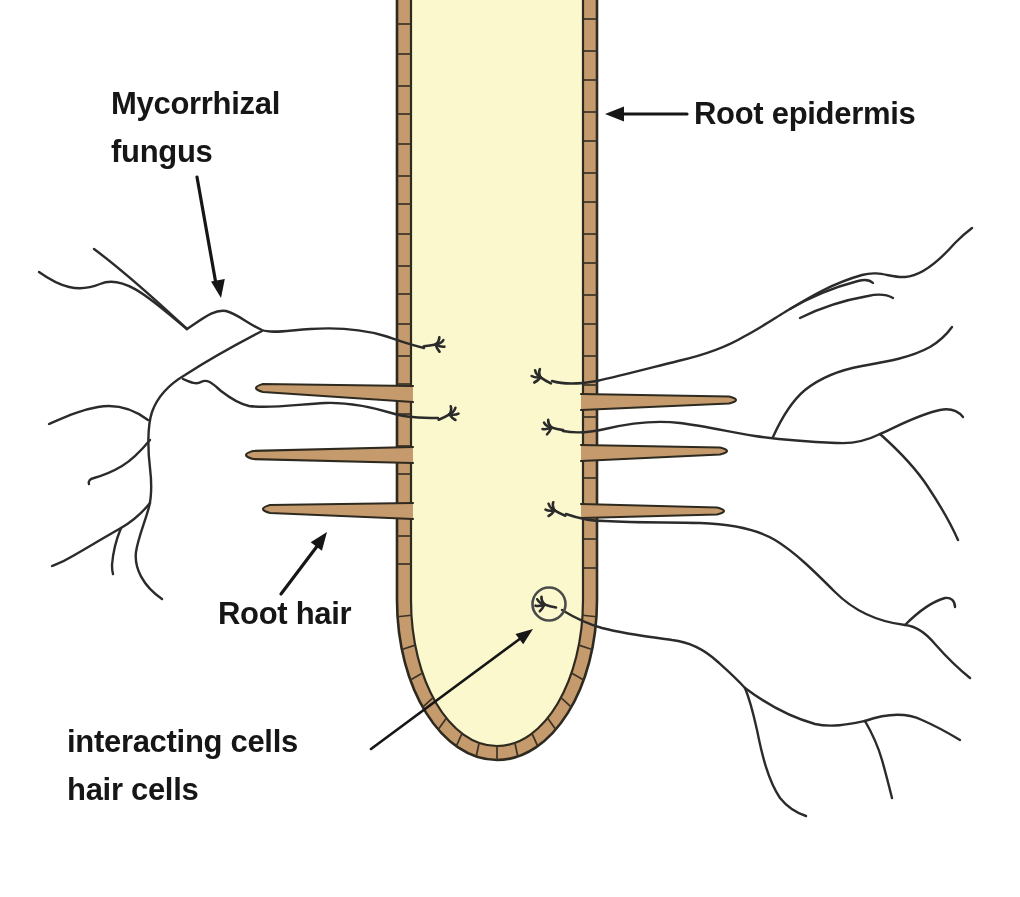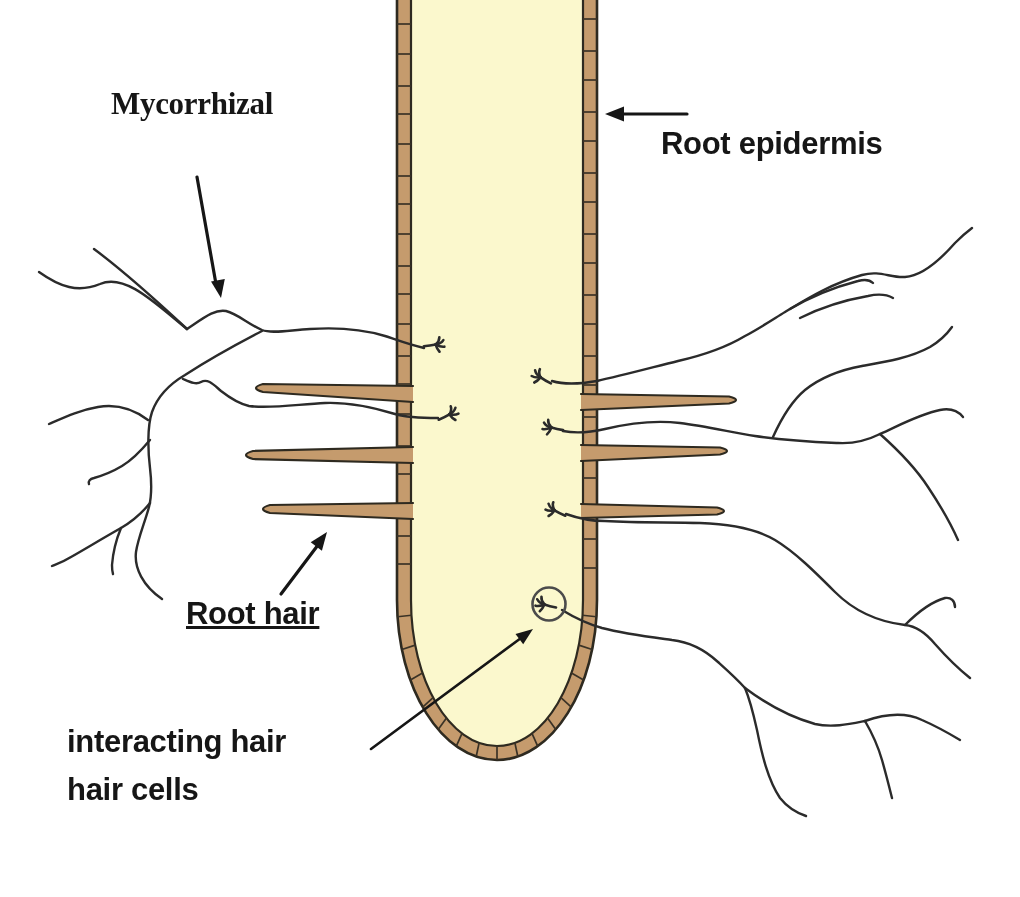--- a/index.html
+++ b/index.html
@@ -181,30 +181,31 @@
         <line class="arrow-line" x1="281" y1="594" x2="318" y2="545"></line>
         <polygon class="arrow-head" points="327,532 321.9,550.7 310.7,542.3"></polygon>
       </g>
       <g>
         <line class="arrow-line thin" x1="371" y1="749" x2="521" y2="638"></line>
         <polygon class="arrow-head" points="533,629 523.2,644.3 515.5,633.9"></polygon>
       </g>
     </g>
   </svg>
 
-  <div class="lbl" style="left:111px;top:80px;font-family:Liberation Serif, serif;">
+  <div class="lbl" style="left:111px;top:80px;">
     <div>Mycorrhizal</div>
-  </div>
-
-  <div class="lbl" style="left:661px;top:90px;margin-top:30px;">
+    <div>fungus</div>
+  </div>
+
+  <div class="lbl" style="left:694px;top:90px;">
     <div>Root epidermis</div>
   </div>
 
-  <div class="lbl" style="left:186px;top:590px;text-decoration:underline;">
+  <div class="lbl" style="left:218px;top:590px;">
     <div>Root hair</div>
   </div>
 
   <div class="lbl" style="left:67px;top:718px;">
-    <div>interacting hair</div>
+    <div>interacting cells</div>
     <div>hair cells</div>
   </div>
 
 </div>
 
 </body></html>

